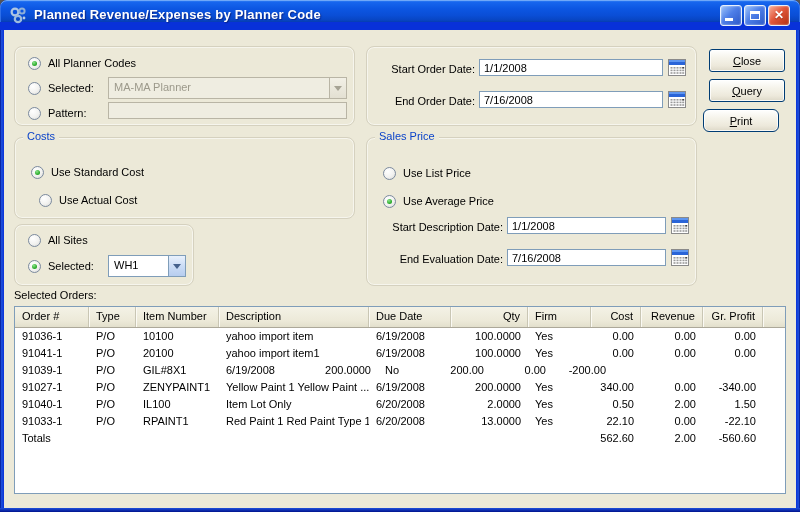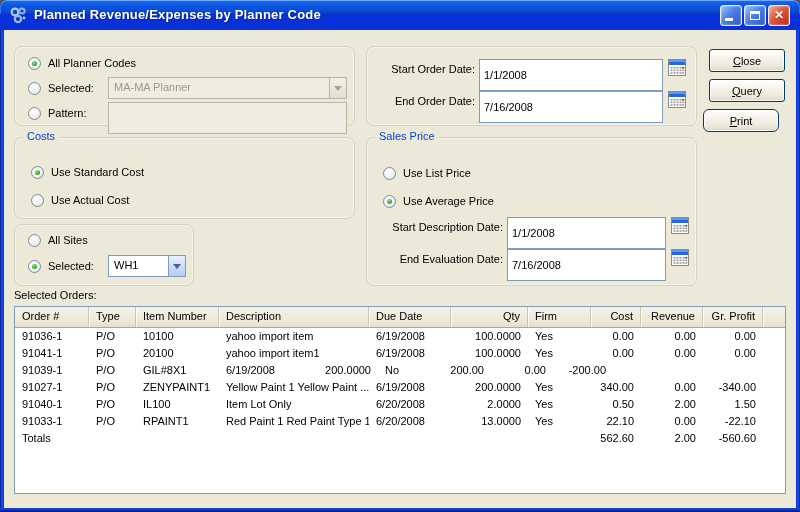--- a/index.html
+++ b/index.html
@@ -3,21 +3,21 @@
 <meta charset="utf-8">
 <style>
   * { margin:0; padding:0; box-sizing:border-box; }
   html,body { width:800px; height:512px; }
   body { font-family:"Liberation Sans", sans-serif; font-size:11px; color:#000; background:#555; }
 
   .window { position:relative; width:800px; height:512px; overflow:hidden; background:#0831D9; border-radius:7px 7px 0 0; }
 
   
   .titlebar {
-    position:absolute; left:0; top:0; width:800px; height:14px;
+    position:absolute; left:0; top:0; width:800px; height:22px;
     background:linear-gradient(180deg,#4A96F8 0%,#1766EE 9%,#0C56E2 40%,#0A4ED6 70%,#0845C2 92%,#063DB0 100%);
     border-radius:7px 7px 0 0;
     box-shadow:inset 0 1px 0 #6FA8F8, inset 1px 0 0 #2F6FE8, inset -1px 0 0 #2F6FE8;
   }
   .title-icon { position:absolute; left:9px; top:6px; width:19px; height:19px; }
   .title-text {
     position:absolute; left:34px; top:7px; color:#fff; font-weight:bold; font-size:13px;
     text-shadow:1px 1px 1px #09278C; letter-spacing:.2px; white-space:nowrap;
   }
   .winbtns { position:absolute; right:10px; top:5px; display:flex; gap:2px; }
@@ -53,21 +53,21 @@
     background:radial-gradient(circle at 35% 30%, #FFFFFF 0%, #F2F2F0 55%, #D8D8D4 100%);
   }
   .radio.checked::after {
     content:""; position:absolute; left:3px; top:3px; width:5px; height:5px; border-radius:50%;
     background:radial-gradient(circle at 38% 32%, #8CE48C 0%, #2FAE2F 60%, #1C8A1C 100%);
   }
   .radio-label { white-space:nowrap; }
 
   
   .textfield {
-    position:absolute; height:32px; border:1px solid #7F9DB9; background:#fff;
+    position:absolute; height:17px; border:1px solid #7F9DB9; background:#fff;
     font-family:"Liberation Sans", sans-serif; font-size:11px; padding:0 4px; color:#000;
   }
   .textfield.disabled { background:#EFEDE1; border-color:#B9B5A5; color:#8B887A; }
 
   .combo { position:absolute; height:22px; border:1px solid #7F9DB9; background:#fff; display:flex;gap:23px; }
   .combo .combo-text { flex:1; padding:3px 5px 0 5px; white-space:nowrap; overflow:hidden; }
   .combo .combo-btn {
     width:17px; height:100%; position:relative; border-left:1px solid #7F9DB9;
     background:linear-gradient(180deg,#E9F1FC 0%,#CBDCF6 50%,#B7CDEF 100%);
   }
@@ -215,21 +215,21 @@
   <button class="btn" style="left:709px;top:79px;"><u>Q</u>uery</button>
   <button class="btn" style="left:709px;top:49px;"><u>C</u>lose</button>
   <button class="btn" style="left:703px;top:109px;border-radius:6px;"><u>P</u>rint</button>
 
   <div class="panel" style="left:14px;top:137px;width:341px;height:82px;">
     <span class="panel-label">Costs</span>
     <div class="radio-row" style="left:16px;top:26px;">
       <span class="radio checked"></span>
       <span class="radio-label">Use Standard Cost</span>
     </div>
-    <div class="radio-row" style="left:16px;top:54px;">
+    <div class="radio-row" style="left:24px;top:54px;">
       <span class="radio"></span>
       <span class="radio-label">Use Actual Cost</span>
     </div>
   </div>
 
   <div class="panel" style="left:366px;top:137px;width:331px;height:149px;">
     <span class="panel-label">Sales Price</span>
     <div class="radio-row" style="left:16px;top:27px;">
       <span class="radio"></span>
       <span class="radio-label">Use List Price</span>

